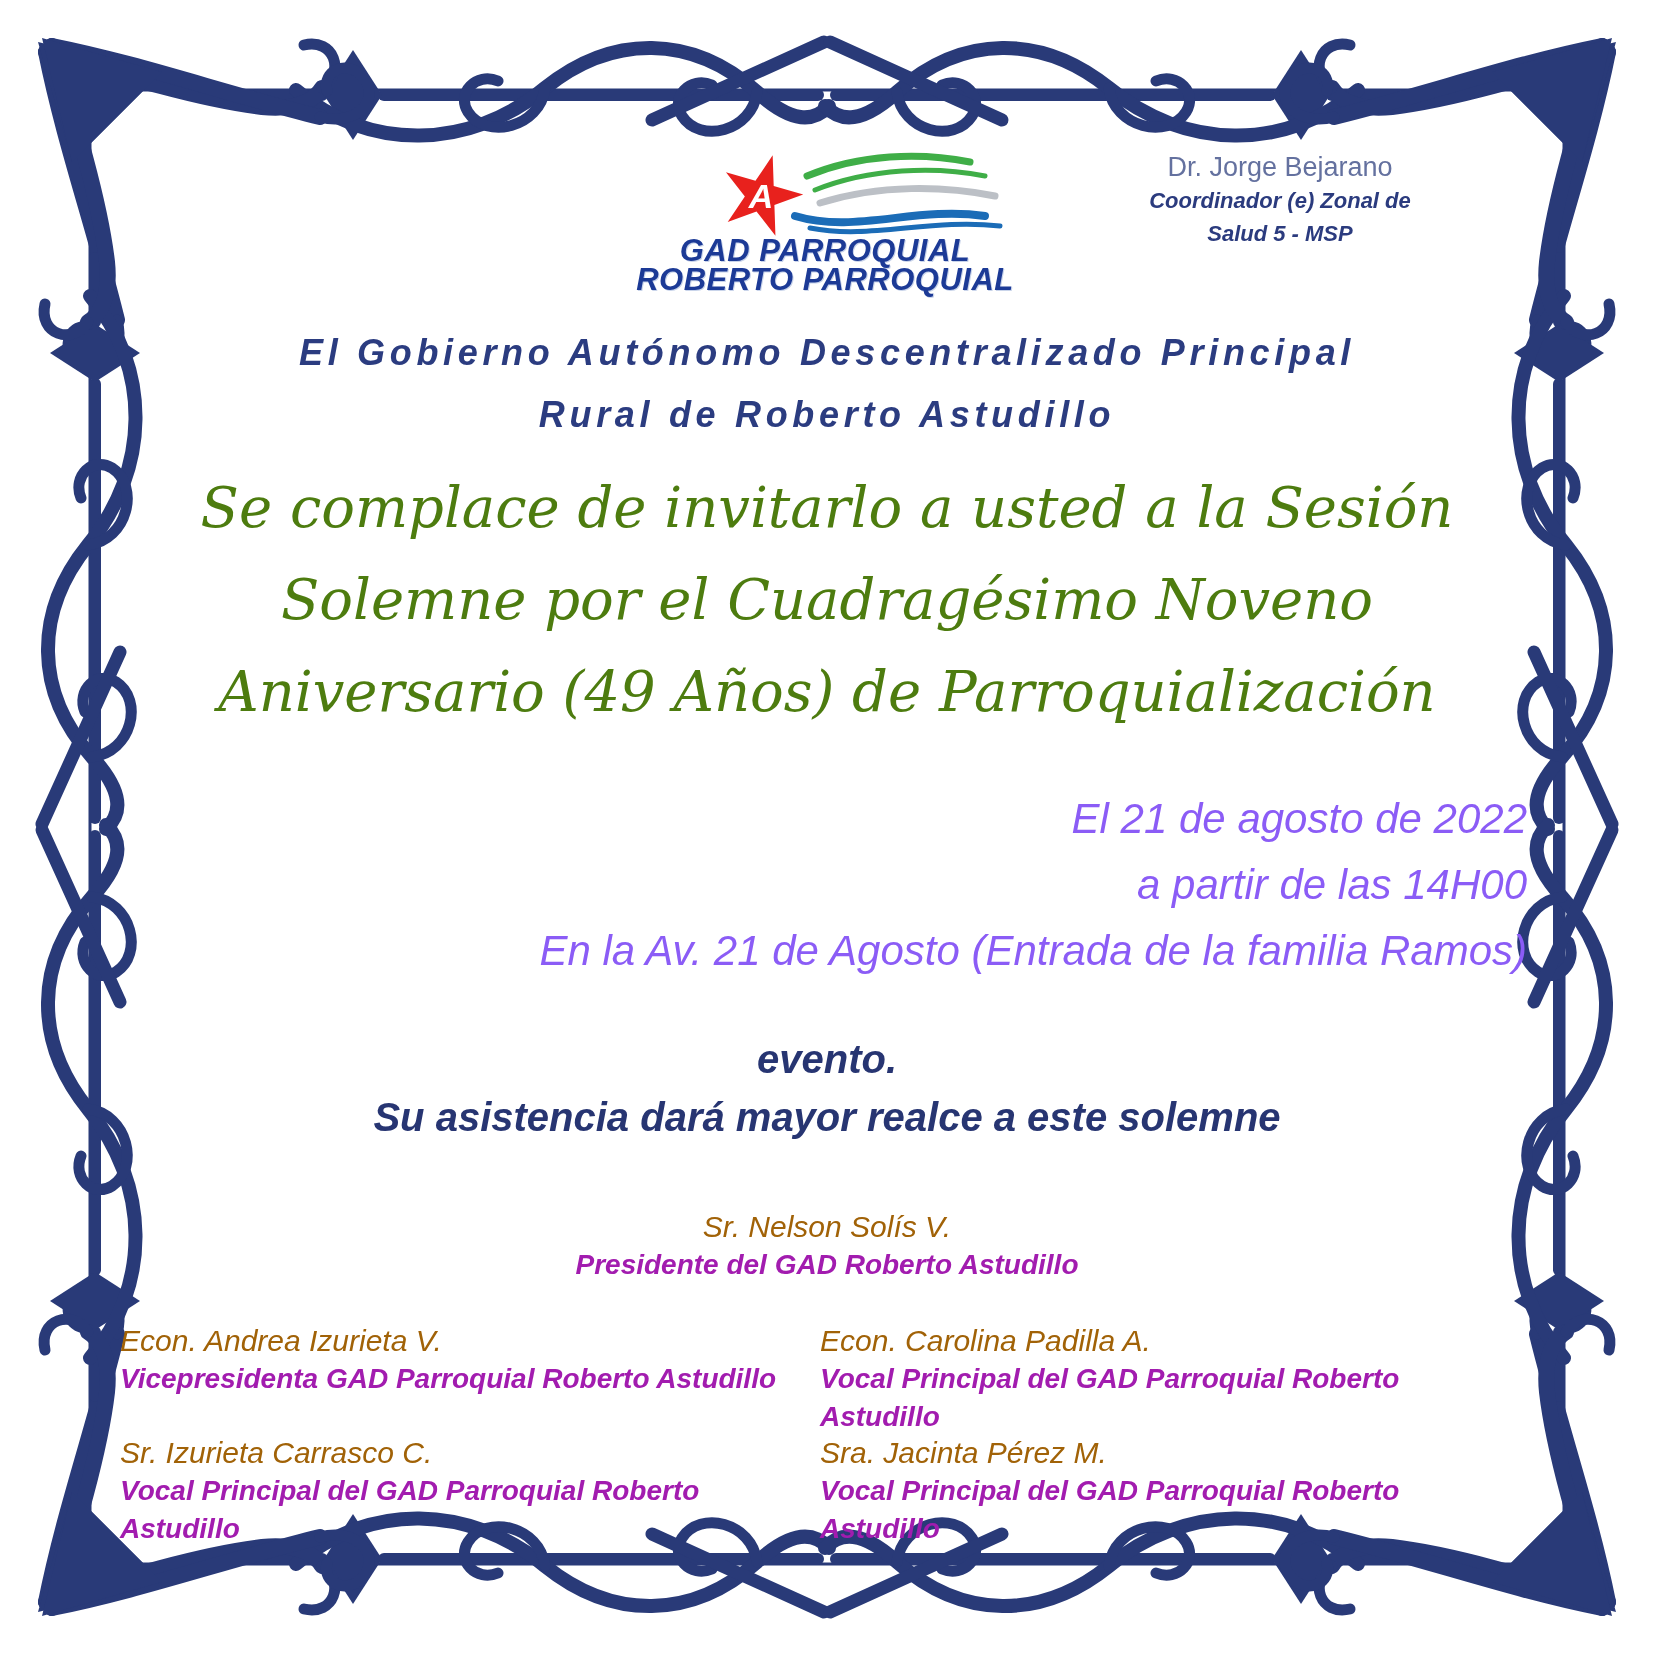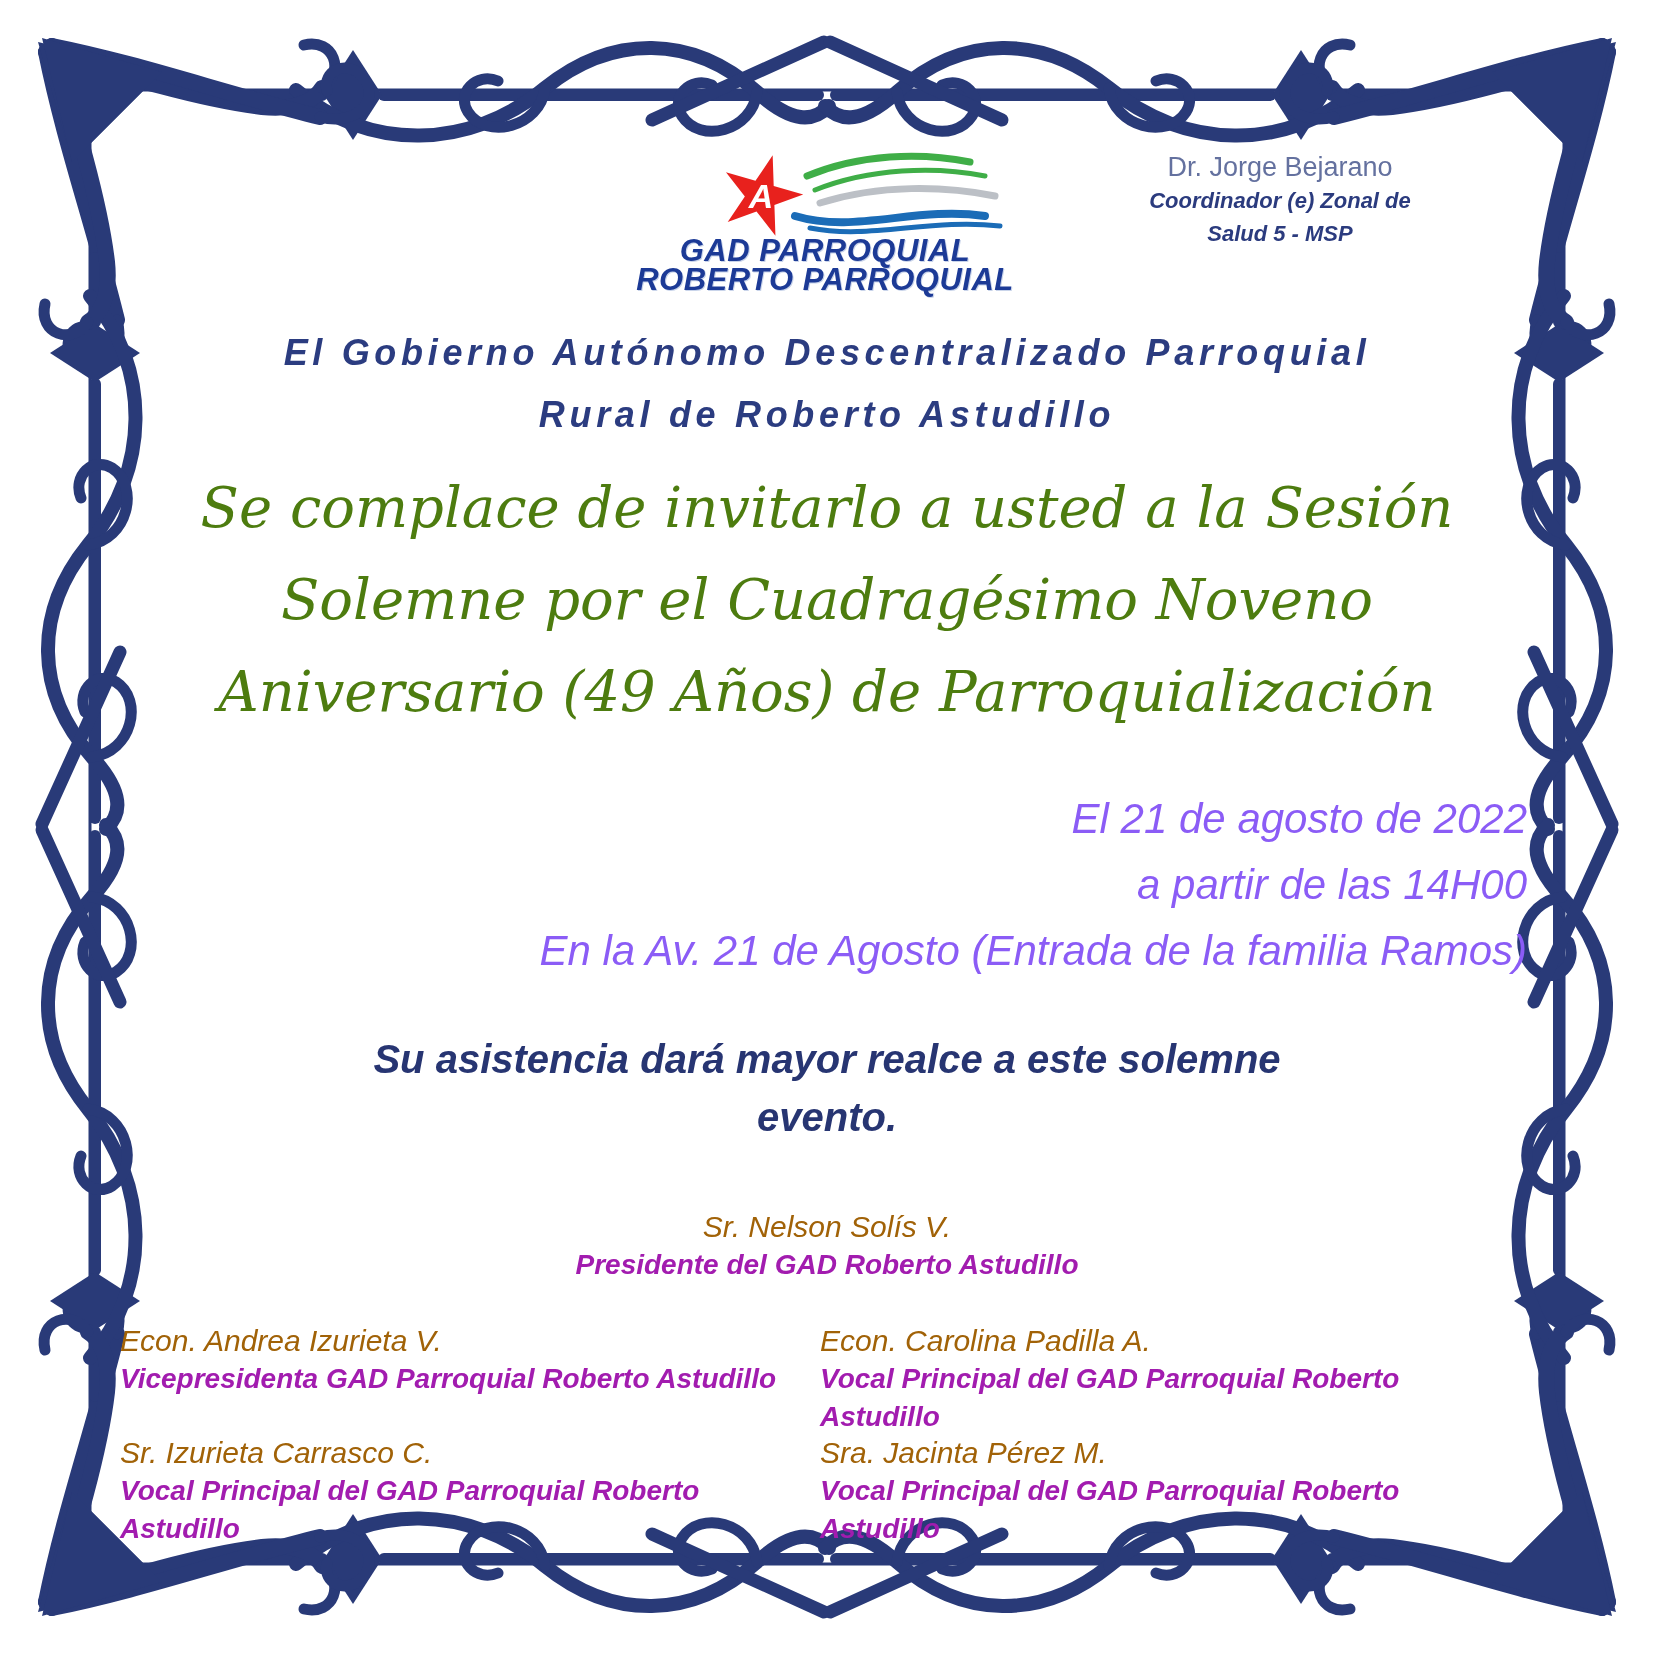--- a/index.html
+++ b/index.html
@@ -120,39 +120,39 @@
     </div>
   </div>
 
   <div class="abs coord">
     <div class="coord-name">Dr. Jorge Bejarano</div>
     <div class="coord-role">Coordinador (e) Zonal de</div>
     <div class="coord-role">Salud 5 - MSP</div>
   </div>
 
   <div class="abs title">
-    <div>El Gobierno Autónomo Descentralizado Parroquial</div>
+    <div>El Gobierno Autónomo Descentralizado Principal</div>
     <div>Rural de Roberto Astudillo</div>
   </div>
 
   <div class="abs script">
     <div>Se complace de invitarlo a usted a la Sesión</div>
     <div>Solemne por el Cuadragésimo Noveno</div>
     <div>Aniversario (49 Años) de Parroquialización</div>
   </div>
 
   <div class="abs details">
     <div>El 21 de agosto de 2022</div>
     <div>a partir de las 14H00</div>
     <div>En la Av. 21 de Agosto (Entrada de la familia  Ramos)</div>
   </div>
 
   <div class="abs closing">
+    <div>evento.</div>
     <div>Su asistencia dará mayor realce a este solemne</div>
-    <div>evento.</div>
   </div>
 
   <div class="abs sig-president">
     <div class="sig-name">Sr. Nelson Solís V.</div>
     <div class="sig-role">Presidente del GAD Roberto Astudillo</div>
   </div>
 
   <div class="abs sig-col sig-r2-left">
     <div class="sig-name">Econ. Andrea Izurieta V.</div>
     <div class="sig-role">Vicepresidenta  GAD Parroquial  Roberto Astudillo</div>

